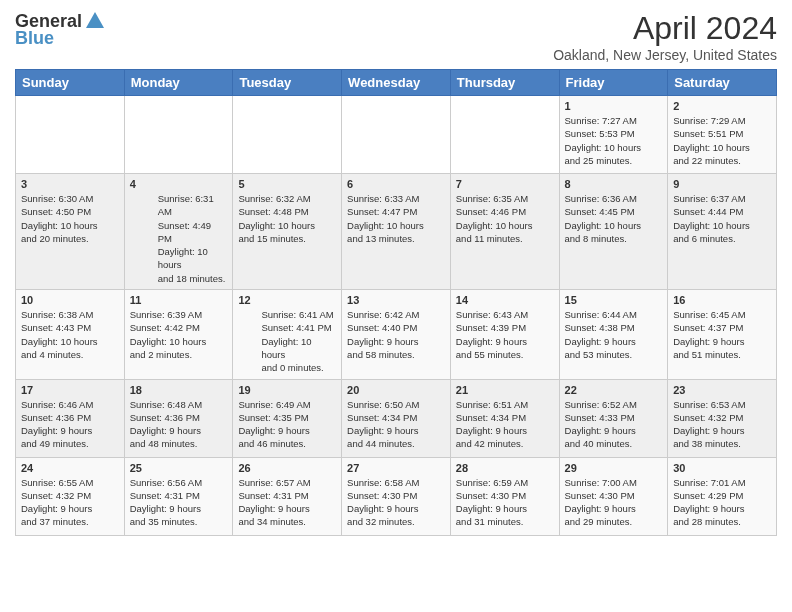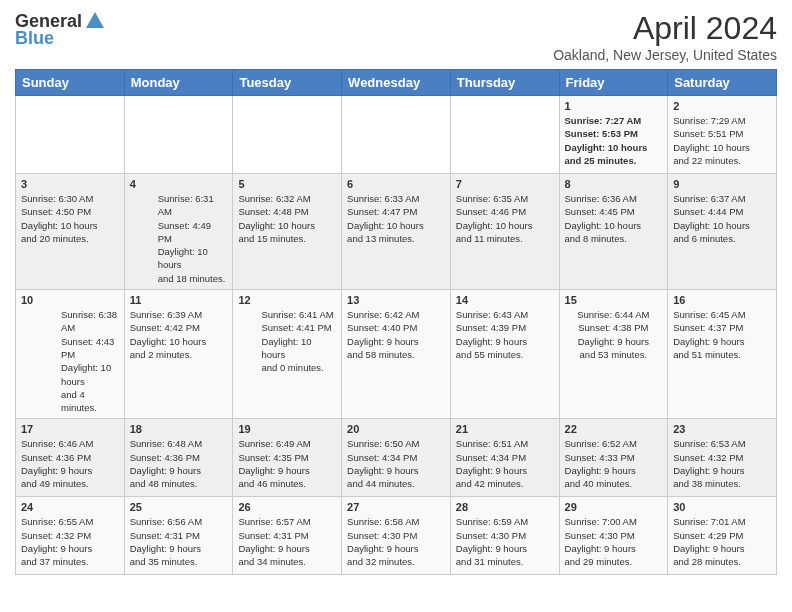--- a/index.html
+++ b/index.html
@@ -119,21 +119,21 @@
     </thead>
     <tbody id="calendar-body">
     <tr>
           <td class="empty-cell"></td>
           <td class="empty-cell"></td>
           <td class="empty-cell"></td>
           <td class="empty-cell"></td>
           <td class="empty-cell"></td>
           <td>
             <span class="day-num">1</span>
-            <div class="day-info" style="white-space: pre-line; font-weight: bold;">Sunrise: 7:27 AM
+            <div class="day-info" style="white-space: pre-line;">Sunrise: 7:27 AM
 Sunset: 5:53 PM
 Daylight: 10 hours
 and 25 minutes.</div>
           </td>
           <td>
             <span class="day-num">2</span>
             <div class="day-info" style="white-space: pre-line;">Sunrise: 7:29 AM
 Sunset: 5:51 PM
 Daylight: 10 hours
 and 22 minutes.</div>
@@ -186,21 +186,21 @@
             <span class="day-num">9</span>
             <div class="day-info" style="white-space: pre-line;">Sunrise: 6:37 AM
 Sunset: 4:44 PM
 Daylight: 10 hours
 and 6 minutes.</div>
           </td>
         </tr>
         <tr>
           <td>
             <span class="day-num">10</span>
-            <div class="day-info" style="white-space: pre-line; margin-left: 40px;">Sunrise: 6:38 AM
+            <div class="day-info" style="white-space: pre-line;">Sunrise: 6:38 AM
 Sunset: 4:43 PM
 Daylight: 10 hours
 and 4 minutes.</div>
           </td>
           <td>
             <span class="day-num">11</span>
             <div class="day-info" style="white-space: pre-line;">Sunrise: 6:39 AM
 Sunset: 4:42 PM
 Daylight: 10 hours
 and 2 minutes.</div>
@@ -221,21 +221,21 @@
           </td>
           <td>
             <span class="day-num">14</span>
             <div class="day-info" style="white-space: pre-line;">Sunrise: 6:43 AM
 Sunset: 4:39 PM
 Daylight: 9 hours
 and 55 minutes.</div>
           </td>
           <td>
             <span class="day-num">15</span>
-            <div class="day-info" style="white-space: pre-line; text-align: center;">Sunrise: 6:44 AM
+            <div class="day-info" style="white-space: pre-line;">Sunrise: 6:44 AM
 Sunset: 4:38 PM
 Daylight: 9 hours
 and 53 minutes.</div>
           </td>
           <td>
             <span class="day-num">16</span>
             <div class="day-info" style="white-space: pre-line;">Sunrise: 6:45 AM
 Sunset: 4:37 PM
 Daylight: 9 hours
 and 51 minutes.</div>

